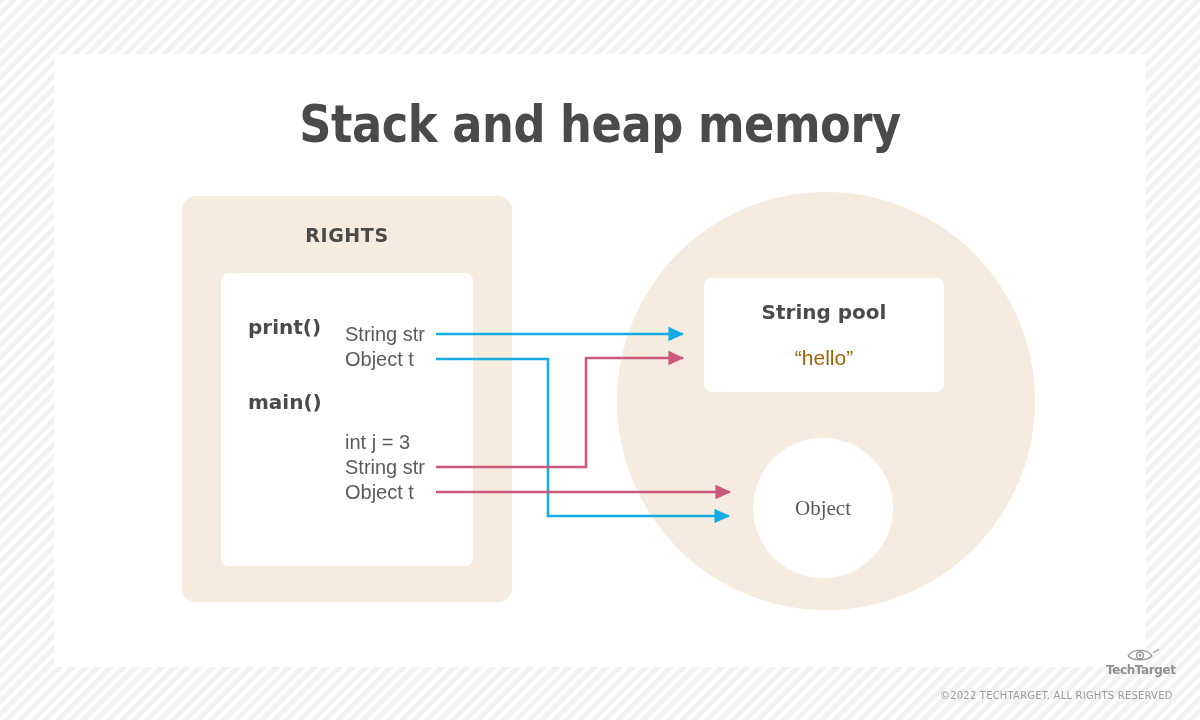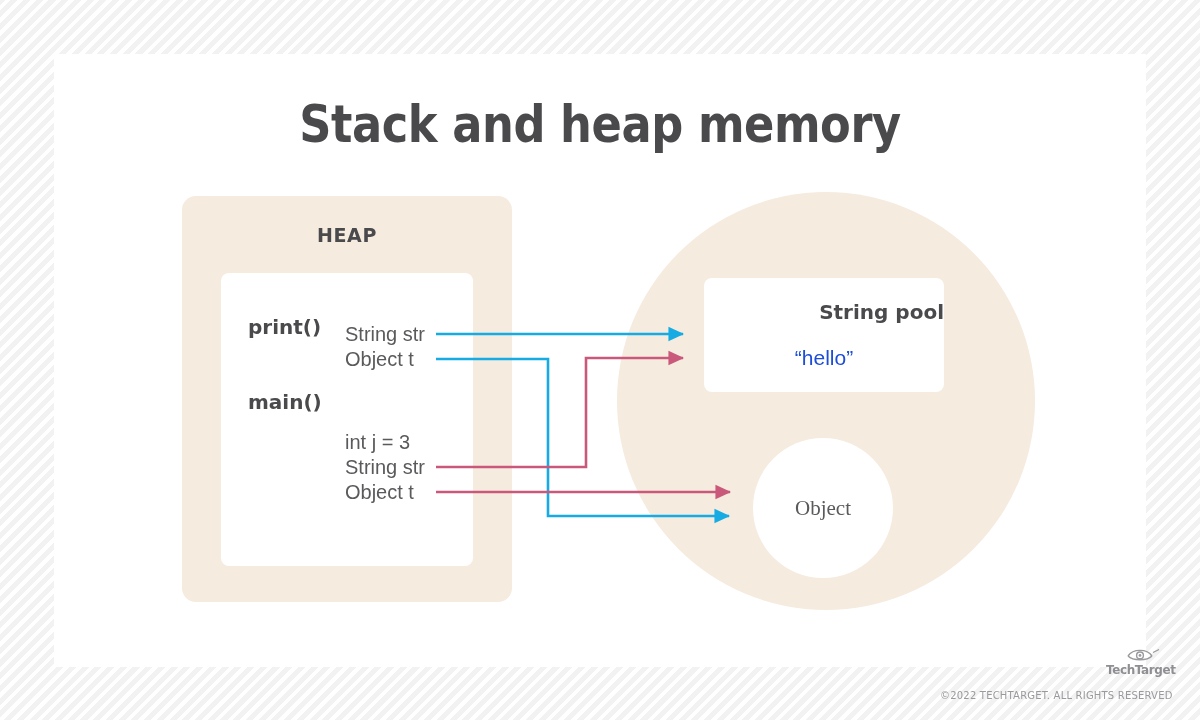--- a/index.html
+++ b/index.html
@@ -132,34 +132,34 @@
     width: 240px;
     height: 114px;
     background: #ffffff;
     border-radius: 8px;
   }
   .pool-title {
     position: absolute;
     top: 22px;
     left: 0;
     width: 100%;
-    text-align: right;
+    text-align: center;
     font-family: "DejaVu Sans", sans-serif;
     font-size: 20px;
     font-weight: bold;
     color: #4a4a4d;
   }
   .pool-value {
     position: absolute;
     top: 68px;
     left: 0;
     width: 100%;
     text-align: center;
     font-size: 21px;
-    color: #1d4ed8;
+    color: #a16207;
   }
   .object-circle {
     position: absolute;
     left: 699px;
     top: 384px;
     width: 140px;
     height: 140px;
     border-radius: 50%;
     background: #ffffff;
     font-family: Liberation Serif, serif;
@@ -222,21 +222,21 @@
 </head>
 <body>
 
 <div id="stage">
 
   <div class="card">
 
     <div class="title">Stack and heap memory</div>
 
     <div class="stack-panel">
-      <div class="panel-heading">HEAP</div>
+      <div class="panel-heading">RIGHTS</div>
 
       <div class="stack-inner">
         <div class="frame-name print">print()</div>
         <div class="var v1">String str</div>
         <div class="var v2">Object t</div>
 
         <div class="frame-name main">main()</div>
         <div class="var v3">int j = 3</div>
         <div class="var v4">String str</div>
         <div class="var v5">Object t</div>

